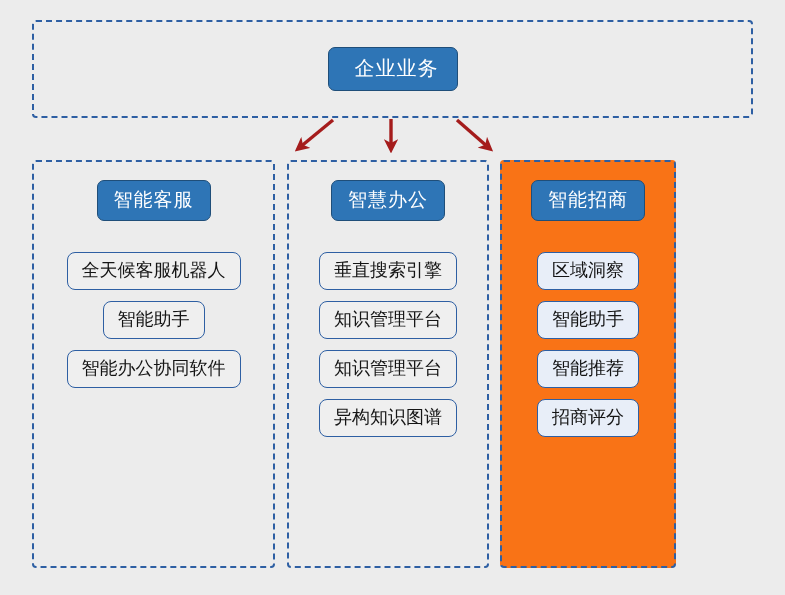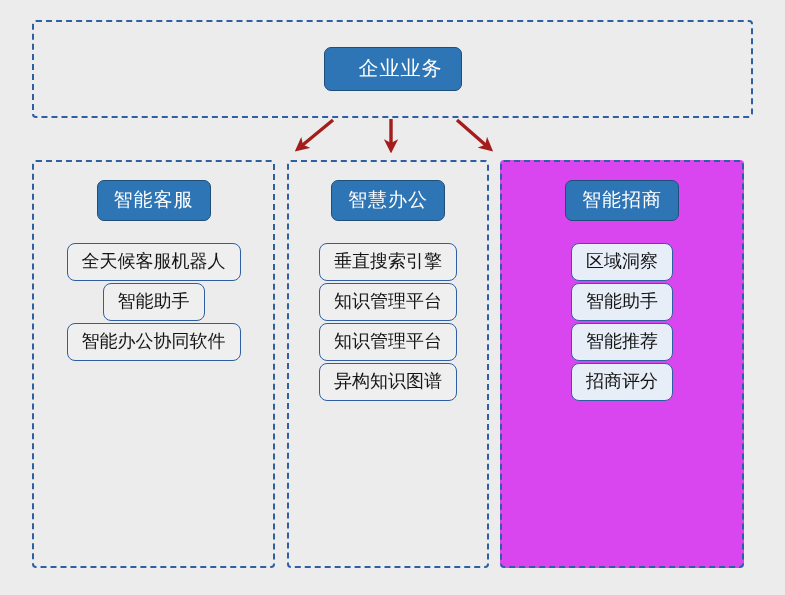--- a/index.html
+++ b/index.html
@@ -39,44 +39,45 @@
     justify-content: center;
   }
 
   .column {
     display: flex;
     flex-direction: column;
     align-items: center;
     padding-top: 18px;
     top: 160px;
     height: 408px;
+    gap: 9px;
   }
 
   #column-0 { left: 32px;  width: 243px; }
   #column-1 { left: 287px; width: 202px; }
-  #column-2 { left: 500px; width: 244px; background: #d946ef; }
+  #column-2 { left: 500px; width: 176px; background: #f97316; }
 
   
   .header-pill {
     background: #2E75B6;
     border: 1px solid #1F4E79;
     border-radius: 7px;
     color: #FFFFFF;
     font-size: 19px;
     line-height: 1;
     padding: 9px 16px 11px 16px;
     letter-spacing: 1px;
     text-align: center;
     box-sizing: border-box;
     white-space: nowrap;
   }
 
   #top-container .header-pill {
     font-size: 20px;
-    padding: 10px 18px 12px 34px;
+    padding: 10px 18px 12px 26px;
   }
 
   .column .header-pill {
     margin-bottom: 22px;
   }
 
   
   .item-box {
     background: #EFEFEF;
     border: 1.4px solid #2E5FA3;

